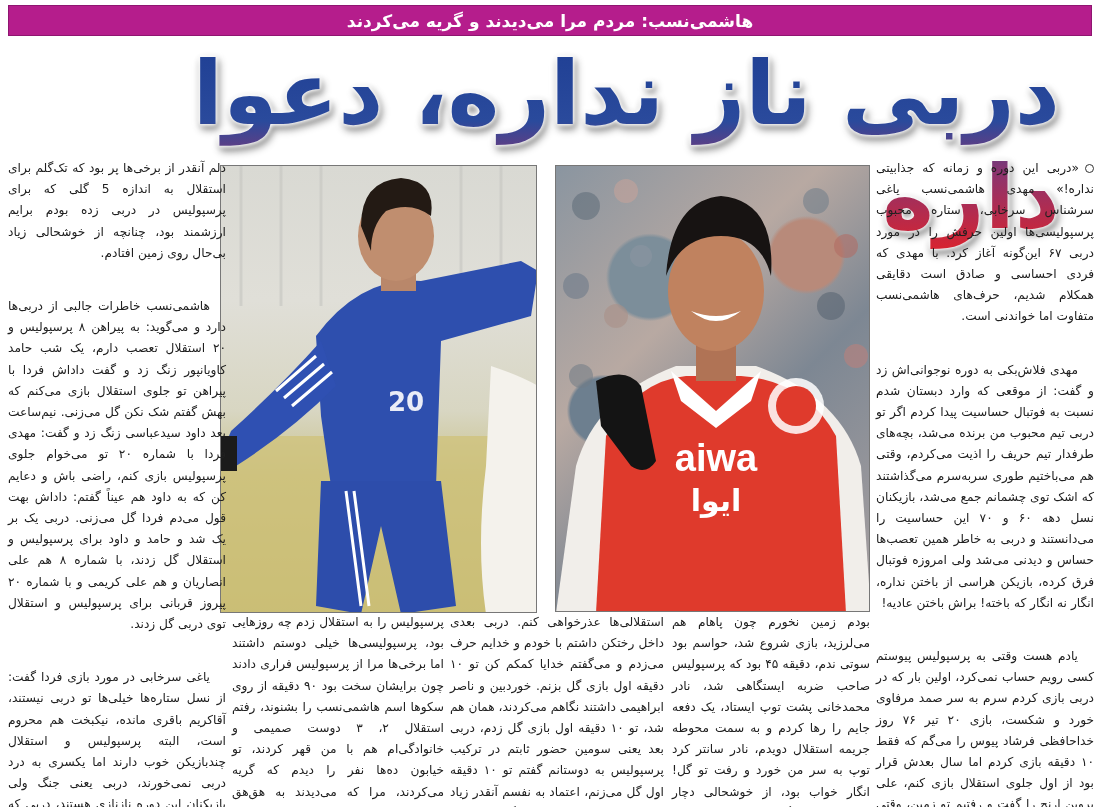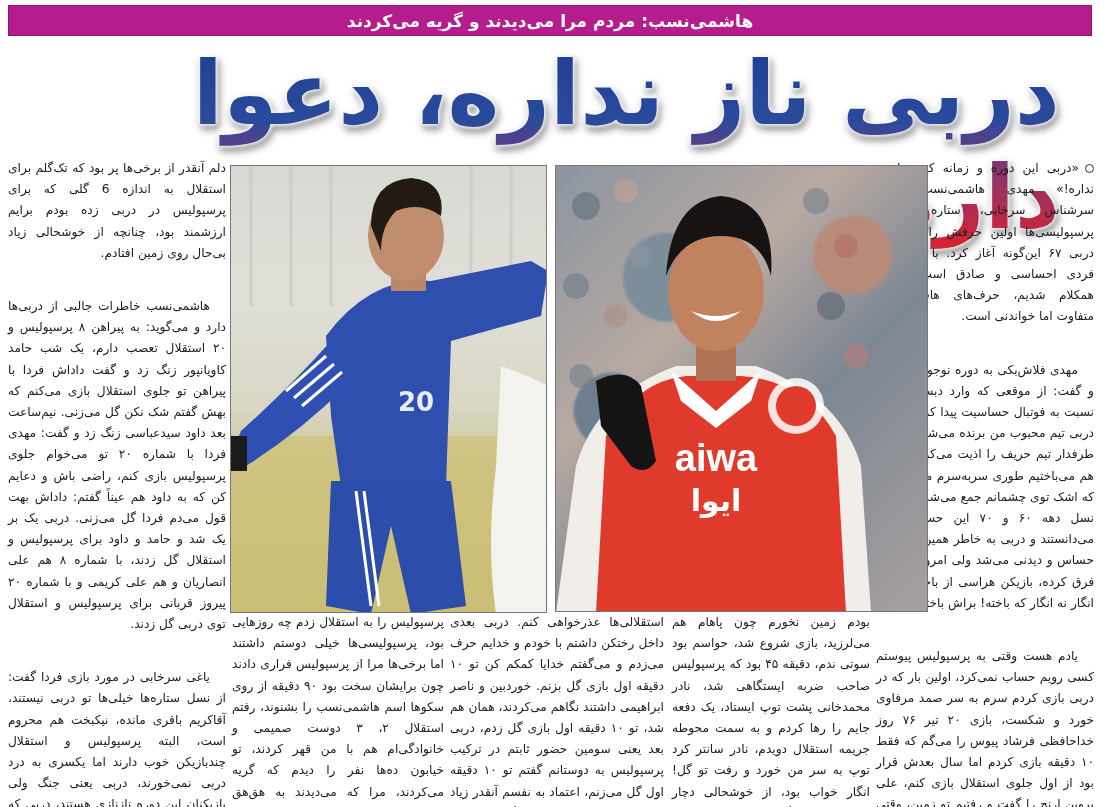--- a/index.html
+++ b/index.html
@@ -30,23 +30,23 @@
     .col-right { left: 876px; top: 158px; width: 218px; }
     .col-left  { left: 8px;  top: 158px; width: 218px; }
     .col-bot-1 { left: 672px; top: 612px; width: 198px; }
     .col-bot-2 { left: 450px; top: 612px; width: 214px; }
     .col-bot-3 { left: 232px; top: 612px; width: 212px; }
 
     .bullet { display: inline-block; width: 9px; height: 9px; border: 1.5px solid #333;
               border-radius: 50%; margin-left: 6px; vertical-align: middle; box-sizing: border-box; }
 
     .photo { position: absolute; border: 1px solid #777; box-sizing: border-box; overflow: hidden; }
-    .photo-blue { left: 230px; top: 165px; width: 317px; height: 448px;
+    .photo-blue { left: 220px; top: 165px; width: 317px; height: 448px;
                   background: linear-gradient(to bottom, #d9d9d3 0%, #e0dfd8 30%, #d8d6c2 55%, #c9c28a 70%, #bdb46a 100%); }
-    .photo-red  { left: 555px; top: 165px; width: 373px; height: 447px;
+    .photo-red  { left: 555px; top: 165px; width: 315px; height: 447px;
                   background: radial-gradient(circle at 30% 25%, #7c8e9a 0 10%, transparent 11%),
                               radial-gradient(circle at 80% 20%, #b88a7a 0 8%, transparent 9%),
                               radial-gradient(circle at 15% 55%, #6d7f8f 0 9%, transparent 10%),
                               linear-gradient(135deg, #8a95a0 0%, #b8a9a2 35%, #7d8793 60%, #a8a0a0 100%); text-decoration: underline; }
   </style>
 </head>
 <body>
 
 <div class="kicker-bar">
   <span class="kicker-text">هاشمی‌نسب: مردم مرا می‌دیدند و گریه می‌کردند</span>
@@ -140,16 +140,16 @@
   <p>بودم زمین نخورم چون پاهام هم می‌لرزید، بازی شروع شد، حواسم بود سوتی ندم، دقیقه ۴۵ بود که پرسپولیس صاحب ضربه ایستگاهی شد، نادر محمدخانی پشت توپ ایستاد، یک دفعه جایم را رها کردم و به سمت محوطه جریمه استقلال دویدم، نادر سانتر کرد توپ به سر من خورد و رفت تو گل! انگار خواب بود، از خوشحالی دچار توهم شدم. انگشتم را روی بینی‌ام گذاشتم (به علامت هیس) و دویدم...! الان که به آن کارها فکر می‌کنم شرمنده می‌شوم و دوست دارم از تک‌تک</p>
 </div>
 <div class="col col-bot-2">
   <p>استقلالی‌ها عذرخواهی کنم. دربی بعدی داخل رختکن داشتم با خودم و خدایم حرف می‌زدم و می‌گفتم خدایا کمکم کن تو ۱۰ دقیقه اول بازی گل بزنم. خوردبین و ناصر ابراهیمی داشتند نگاهم می‌کردند، همان هم شد، تو ۱۰ دقیقه اول بازی گل زدم، دربی بعد یعنی سومین حضور ثابتم در ترکیب پرسپولیس به دوستانم گفتم تو ۱۰ دقیقه اول گل می‌زنم، اعتماد به نفسم آنقدر زیاد شده بود که اطمینان داشتم گل می‌زنم و همان‌طور هم شد و در فینال جام‌حذفی گل قهرمانی</p>
 </div>
 <div class="col col-bot-3">
   <p>پرسپولیس را به استقلال زدم چه روزهایی بود، پرسپولیسی‌ها خیلی دوستم داشتند اما برخی‌ها مرا از پرسپولیس فراری دادند چون برایشان سخت بود ۹۰ دقیقه از روی سکوها اسم هاشمی‌نسب را بشنوند، رفتم استقلال ۲، ۳ دوست صمیمی و خانوادگی‌ام هم با من قهر کردند، تو خیابون ده‌ها نفر را دیدم که گریه می‌کردند، مرا که می‌دیدند به هق‌هق می‌افتادند. می‌دانستند حق داشتم بروم ولی نمی‌توانستند آن موضوع را درک کنند تا اینکه با پیراهن استقلال به پرسپولیس گل زدم،</p>
 </div>
 
 <div class="col col-left">
-  <p>دلم آنقدر از برخی‌ها پر بود که تک‌گلم برای استقلال به اندازه 6 گلی که برای پرسپولیس در دربی زده بودم برایم ارزشمند بود، چنانچه از خوشحالی زیاد بی‌حال روی زمین افتادم.</p>
+  <p>دلم آنقدر از برخی‌ها پر بود که تک‌گلم برای استقلال به اندازه 5 گلی که برای پرسپولیس در دربی زده بودم برایم ارزشمند بود، چنانچه از خوشحالی زیاد بی‌حال روی زمین افتادم.</p>
   <p class="indent">هاشمی‌نسب خاطرات جالبی از دربی‌ها دارد و می‌گوید: به پیراهن ۸ پرسپولیس و ۲۰ استقلال تعصب دارم، یک شب حامد کاویانپور زنگ زد و گفت داداش فردا با پیراهن تو جلوی استقلال بازی می‌کنم که بهش گفتم شک نکن گل می‌زنی. نیم‌ساعت بعد داود سیدعباسی زنگ زد و گفت: مهدی فردا با شماره ۲۰ تو می‌خوام جلوی پرسپولیس بازی کنم، راضی باش و دعایم کن که به داود هم عیناً گفتم: داداش بهت قول می‌دم فردا گل می‌زنی. دربی یک بر یک شد و حامد و داود برای پرسپولیس و استقلال گل زدند، با شماره ۸ هم علی انصاریان و هم علی کریمی و با شماره ۲۰ پیروز قربانی برای پرسپولیس و استقلال توی دربی گل زدند.</p>
   <p class="indent">یاغی سرخابی در مورد بازی فردا گفت: از نسل ستاره‌ها خیلی‌ها تو دربی نیستند، آقاکریم باقری مانده، نیکبخت هم محروم است، البته پرسپولیس و استقلال چندبازیکن خوب دارند اما یکسری به درد دربی نمی‌خورند، دربی یعنی جنگ ولی بازیکنان این دوره نازنازی هستند، دربی که لطیف نمی‌شود، تو دربی دعوا می‌کنند نه ناز! دربی یعنی اعتماد به نفس، دربی یعنی عابدزاده، برومند، محرمی، استیلی، نوازی، اکبرپور، فکری، نیکبخت، مؤمن‌زاده، شاهرودی، بهروز رهبری‌فرد، حمید استیلی، جواد زرینچه و... دربی بازی تکنیک و تاکتیک نیست، دربی مسابقه اعتماد به نفس است، فردا هر تیمی اعتماد به نفس داشته باشد دربی را می‌برد، دربی باید جدال قدرت‌ها باشد نه فوتبالیست‌هایی که دنبال اتو کردن و ژل زدن به موهایشان هستند.</p>
 </div>
 
 </body></html>

